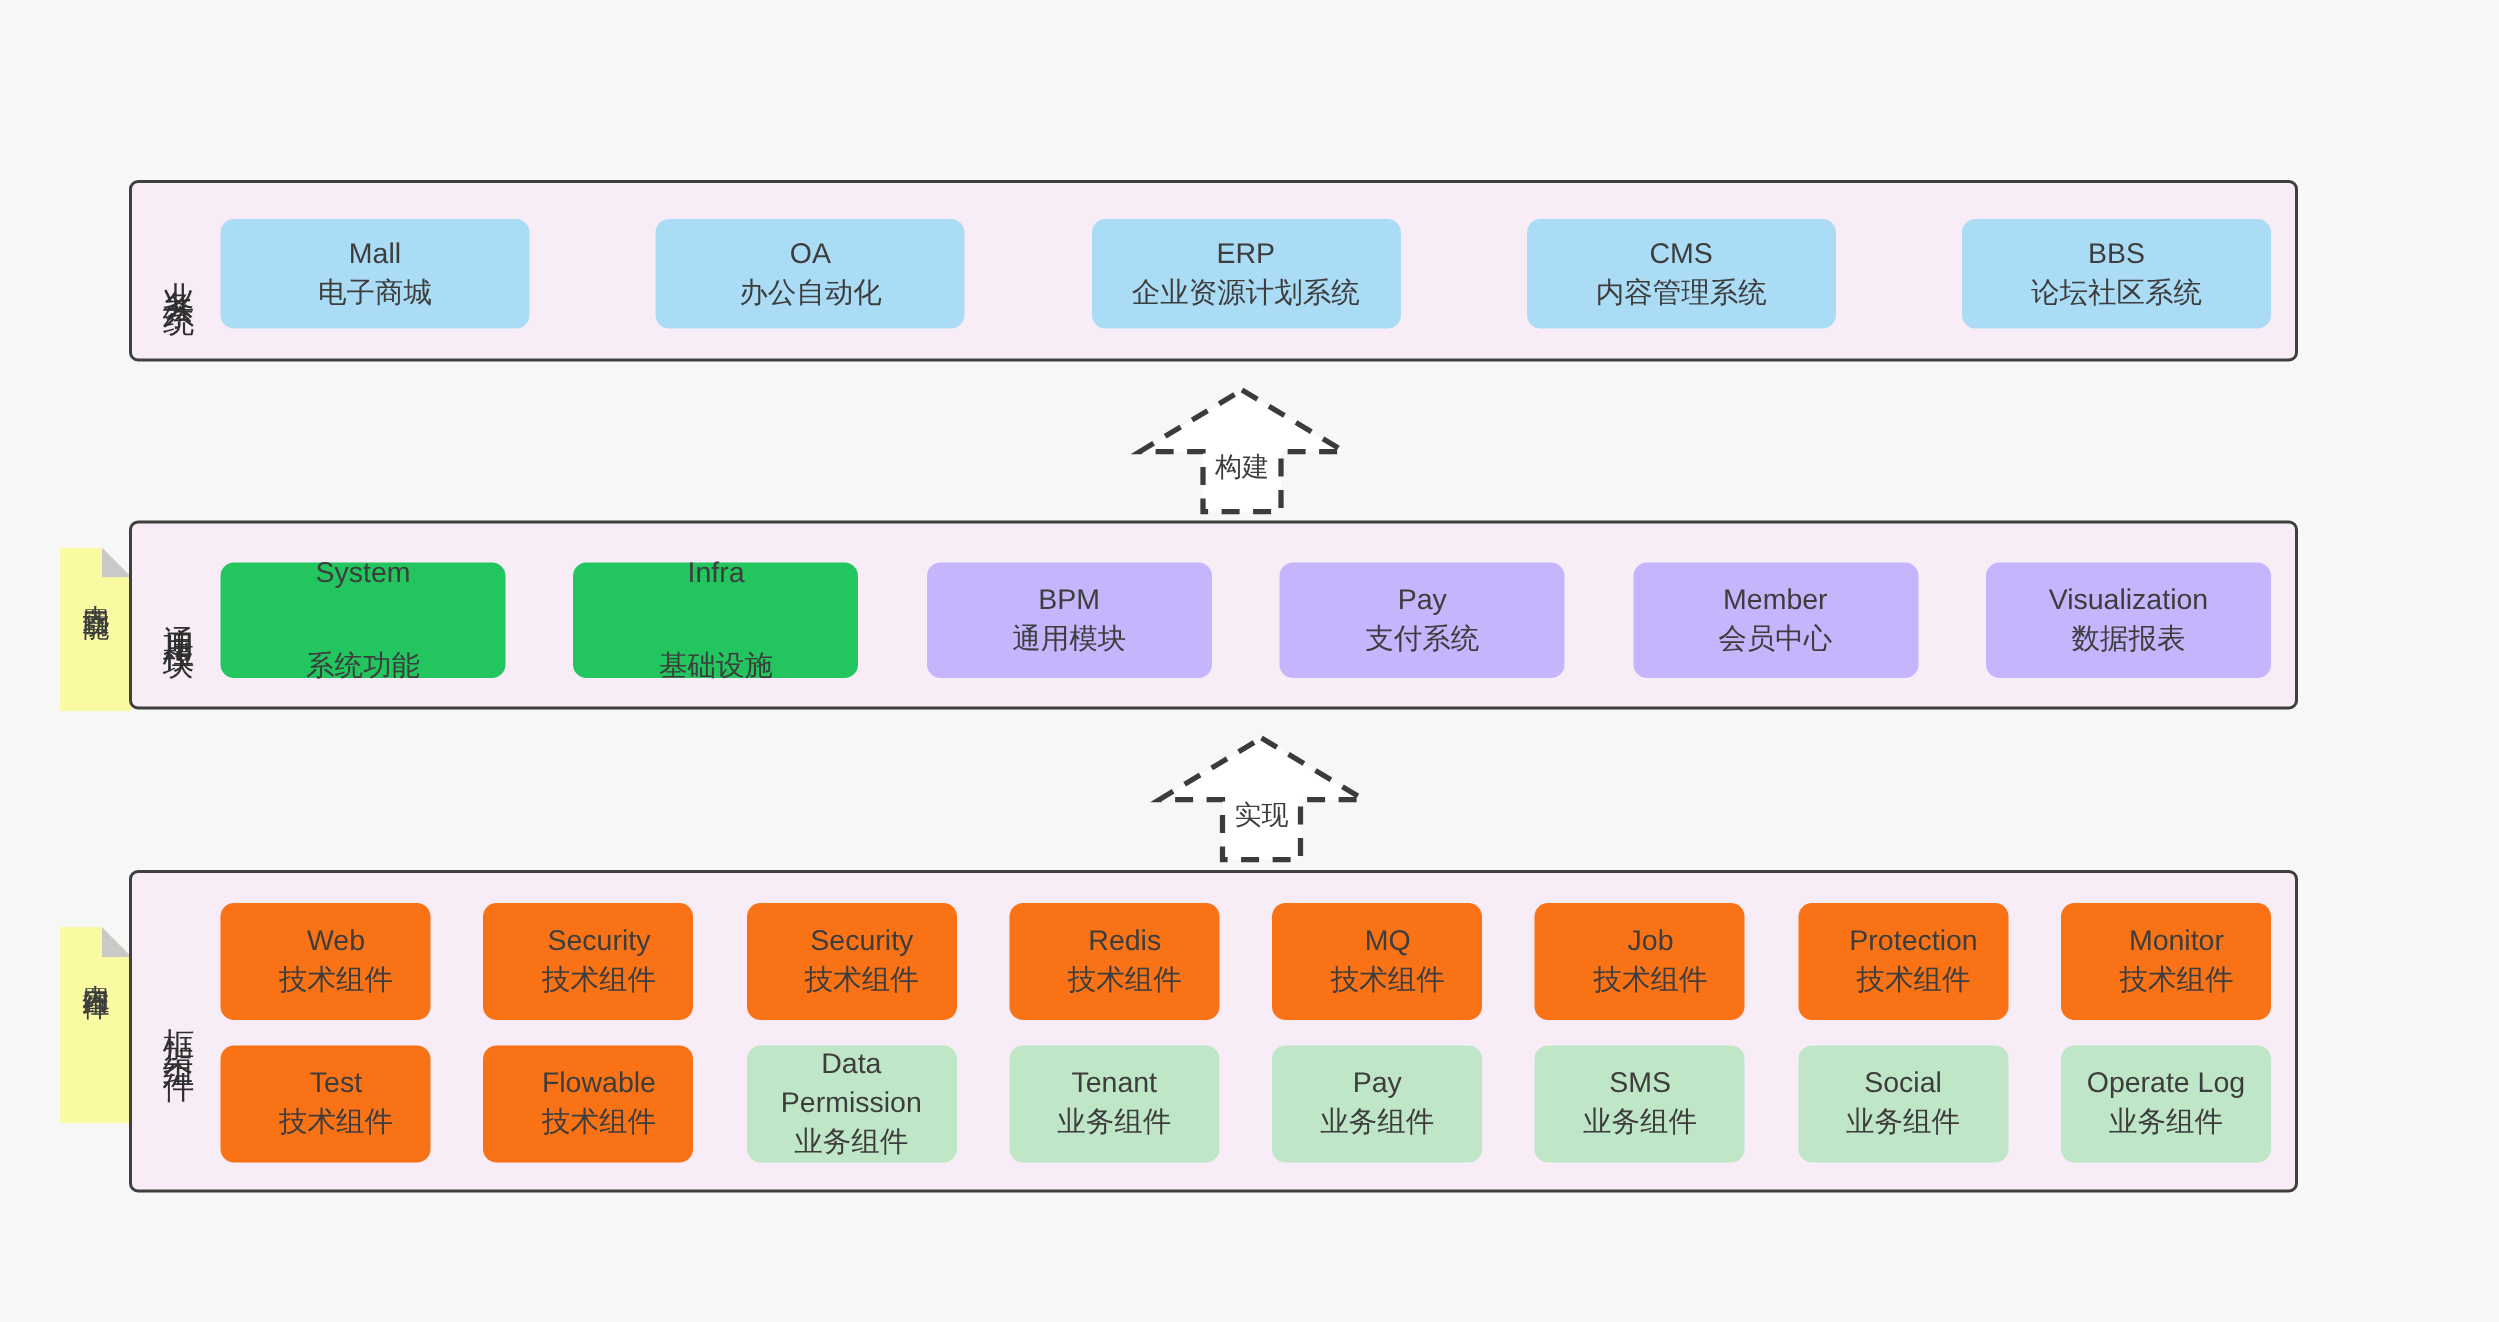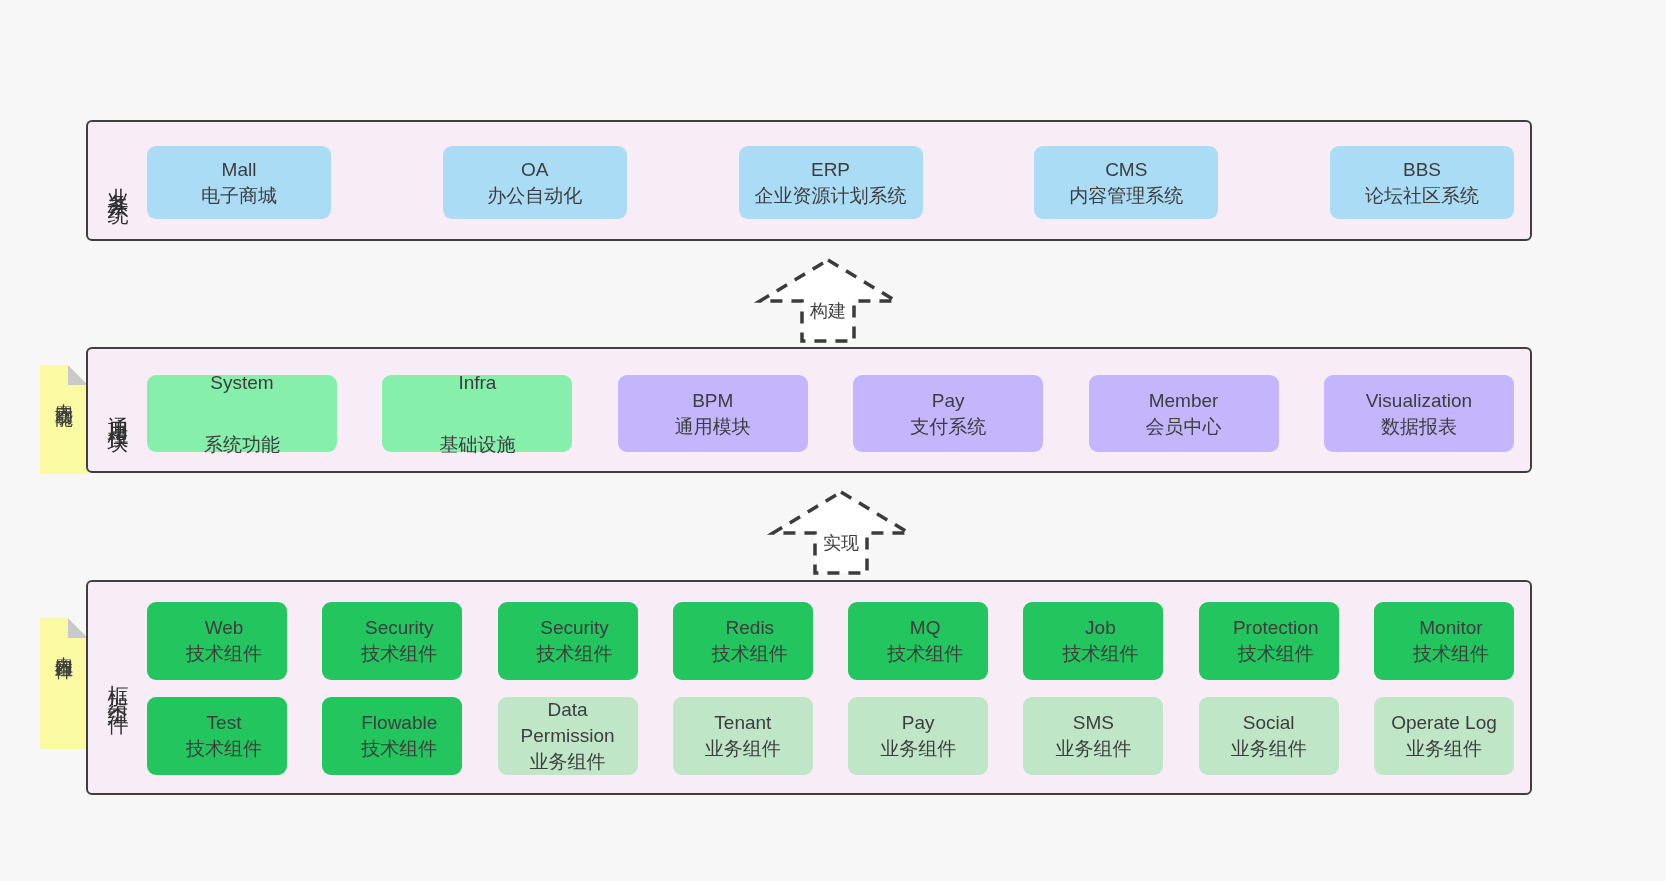--- a/index.html
+++ b/index.html
@@ -30,28 +30,28 @@
     display:flex; flex-direction:column; justify-content:space-between;
   }
 
   .box {
     box-sizing:border-box; border-radius:9px;
     display:flex; flex-direction:column; justify-content:center; align-items:center;
     text-align:center; font-size:19px; line-height:26px; color:#3d3d3d;
     padding:2px 6px;
   }
   .box span { display:block; }
-  #band-business .box { width:184px; height:73px; }
+  #band-business .box { width:206px; height:73px; }
   #band-modules  .box { width:190px; height:77px; }
   #band-components .box { width:140px; height:78px; }
 
   .blue       { background:#abdcf5; }
-  .red        { background:#86efac;gap:36px; }
+  .red        { background:#22c55e;gap:36px; }
   .pink       { background:#c4b5fd; }
-  .green      { background:#22c55e;padding-left:20px; }
+  .green      { background:#f97316;padding-left:20px; }
   .lightgreen { background:#bfe6c6; }
 
   .note {
     position:absolute; width:48px; z-index:0; background:#fafaa2;
     clip-path:polygon(0 0, calc(100% - 20px) 0, 100% 20px, 100% 100%, 0 100%);
     display:flex; justify-content:center;
   }
   #note-modules    { left:40px; top:365px; height:109px; }
   #note-components { left:40px; top:618px; height:131px; }
   .note .fold {

